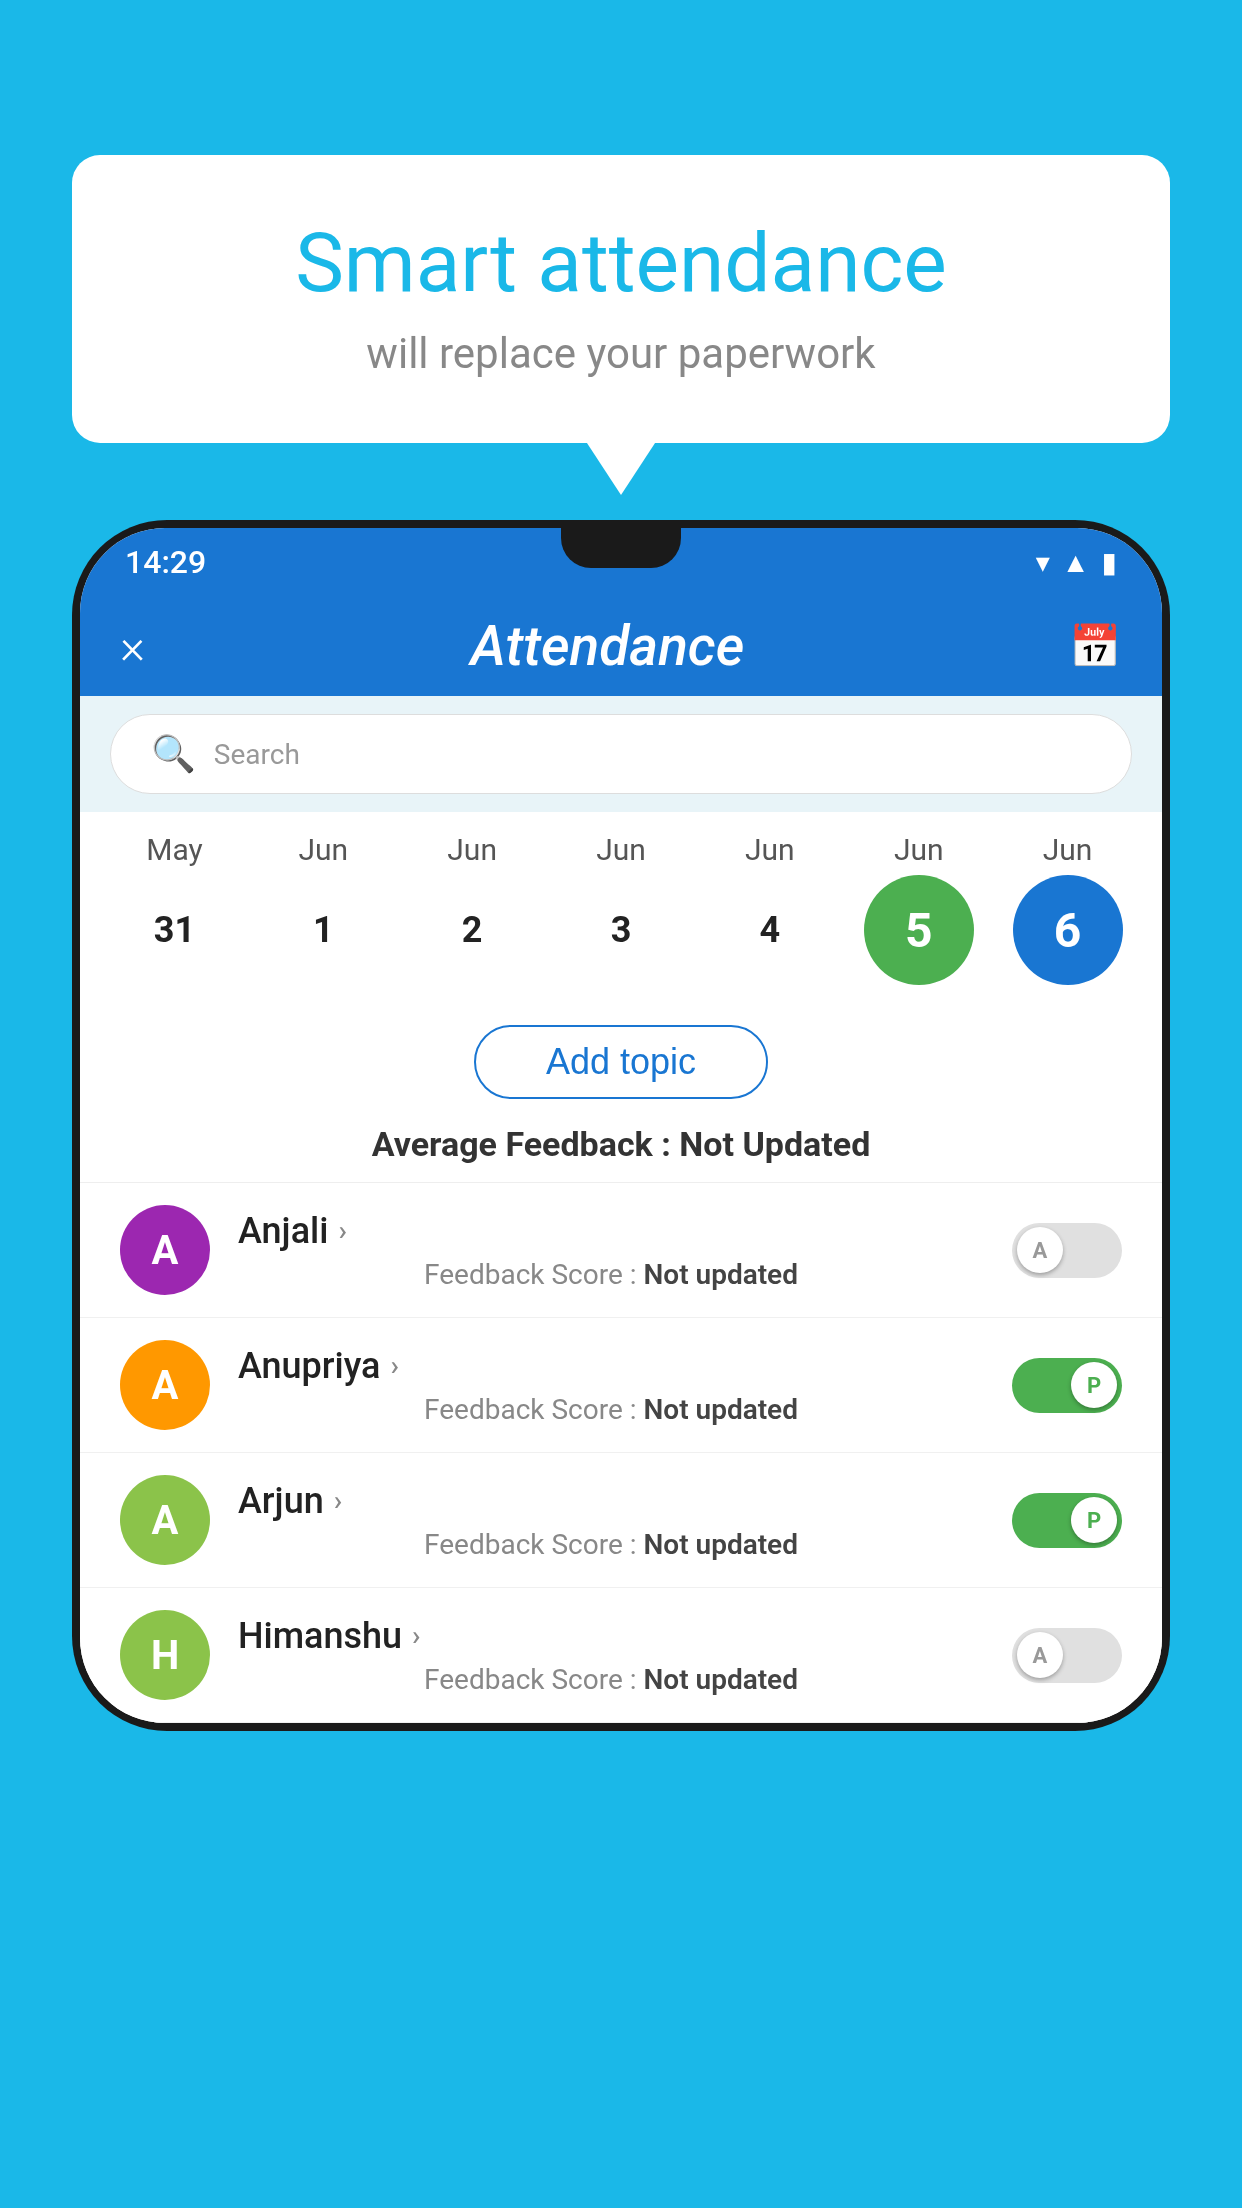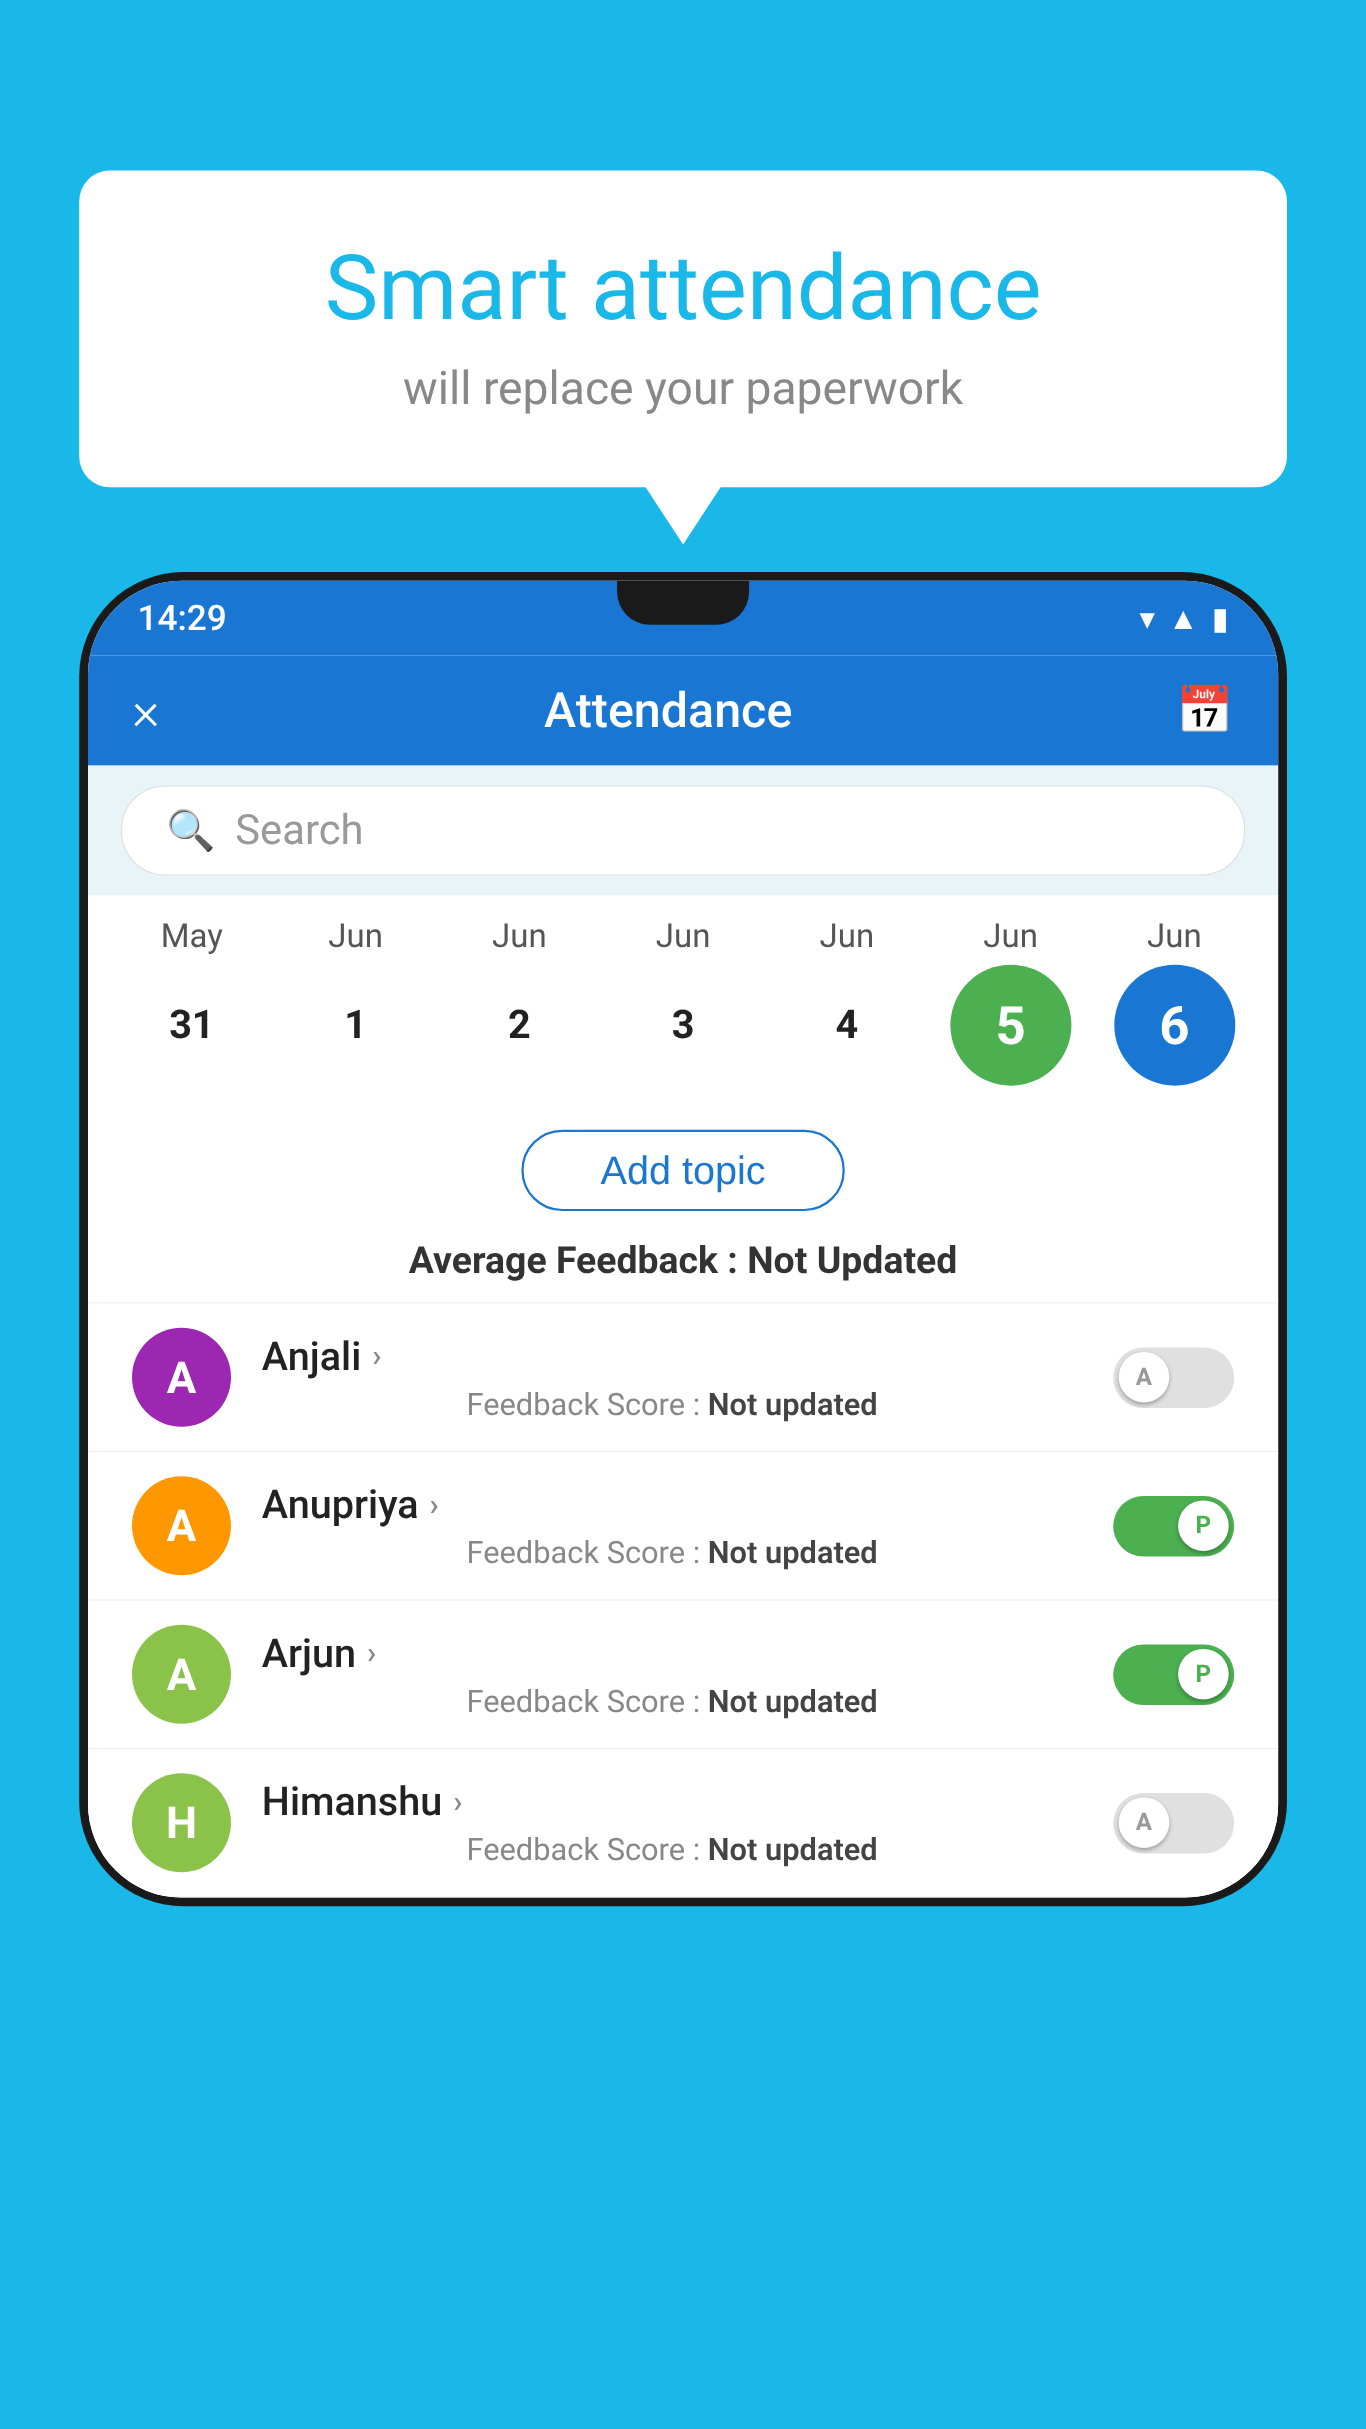--- a/index.html
+++ b/index.html
@@ -133,24 +133,25 @@
 
     .header-close {
       color: white;
       font-size: 48px;
       font-weight: 300;
       cursor: pointer;
     }
 
     .header-title {
       color: white;
-      font-size: 44px;
+      font-size: 55px;
       font-weight: 500;
       flex: 1;
       text-align: center;
+      font-style: italic;
     }
 
     .header-calendar {
       color: white;
       font-size: 42px;
     }
 
     
     .search-bar-container {
       background: #e8f4f8;
@@ -166,21 +167,21 @@
       gap: 18px;
       border: 1px solid #ddd;
     }
 
     .search-icon {
       color: #888;
       font-size: 36px;
     }
 
     .search-text {
-      font-size: 38px;
+      font-size: 28px;
       color: #999;
     }
 
     
     .calendar-strip {
       background: white;
       padding: 20px 0 10px;
     }
 
     .calendar-row-months {

